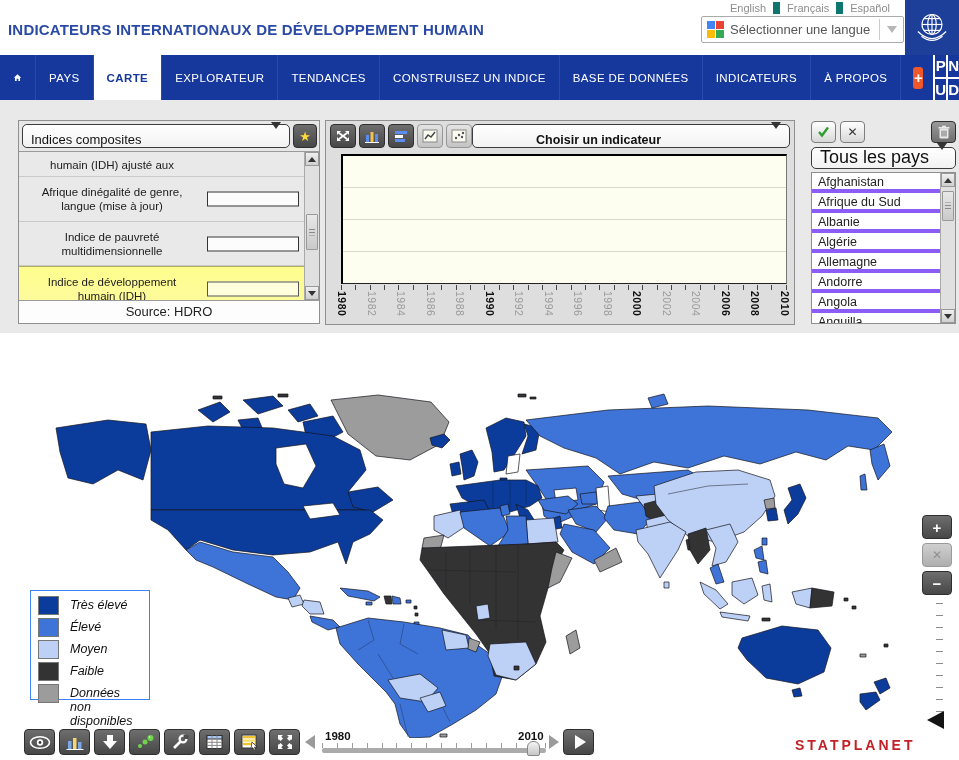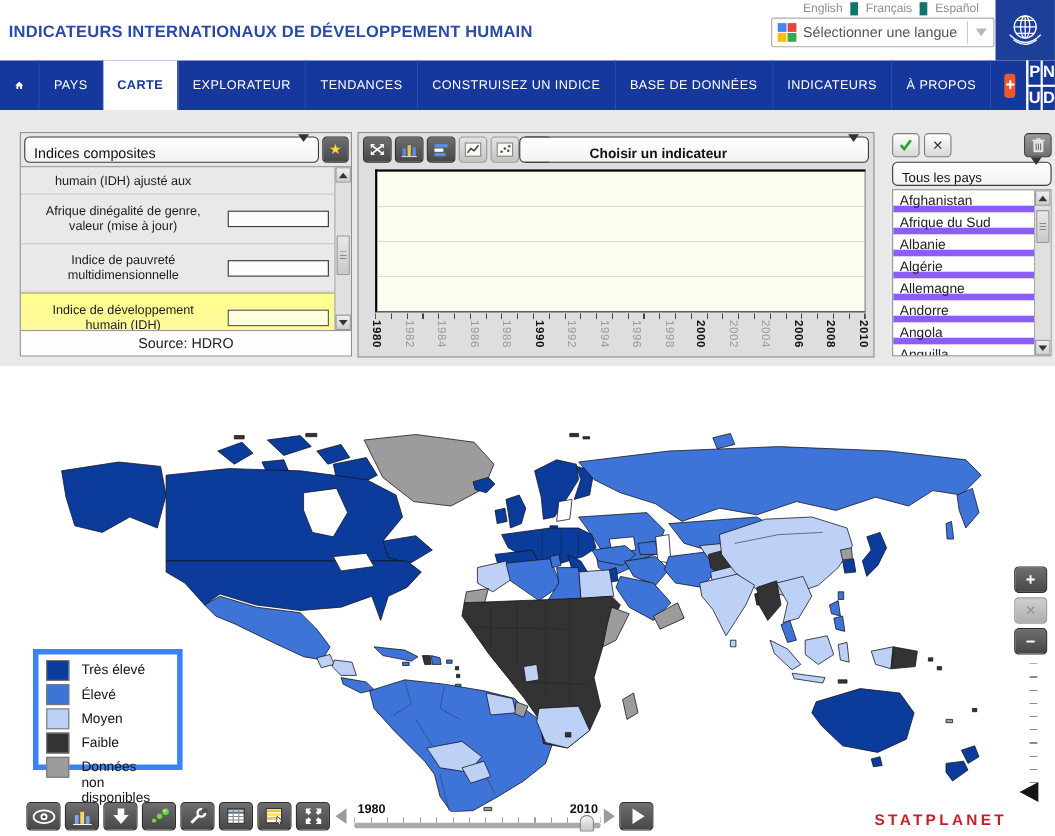--- a/index.html
+++ b/index.html
@@ -80,32 +80,32 @@
   .xlabels .yr span { position:absolute; left:-10px; top:9px; display:block; width:32px; font-size:10.5px; color:#9a9a9a; transform:rotate(90deg); letter-spacing:.5px; }
   .xlabels .yr.yb span { color:#111; font-weight:bold; }
 
   
   .rp { left:810px; top:20px; width:147px; height:205px; border:none; background:transparent; }
   .rp-btns { position:absolute; left:0; top:1px; width:147px; height:24px; }
   .chk-btn,.x-btn { position:absolute; width:25px; height:22px; background:linear-gradient(#fff,#d8d8d8); border:1px solid #7e7e7e; border-radius:4px; display:flex; align-items:center; justify-content:center; cursor:pointer; }
   .chk-btn { left:1px; } .x-btn { left:30px; font-size:12px; font-weight:bold; color:#333; }
   .trash-btn { position:absolute; right:1px; width:25px; height:22px; }
   .rp-select { position:absolute; left:1px; top:27px; width:145px; }
-  .rp-select .lbl { font-size:12px; }
+  .rp-select .lbl { font-size:18px; }
   .rp-list { position:absolute; left:1px; top:52px; width:145px; height:152px; background:#fff; border:1px solid #8f8f8f; overflow:hidden; }
   .rp-rows { position:absolute; left:0; top:0; right:15px; bottom:0; }
-  .c-row { height:20px; line-height:19px; font-size:12.5px; color:#222; padding-left:6px; border-bottom:6px solid #8b5cf6; cursor:pointer; white-space:nowrap; }
+  .c-row { height:20px; line-height:19px; font-size:12.5px; color:#222; padding-left:6px; border-bottom:4px solid #8b5cf6; cursor:pointer; white-space:nowrap; }
 
   
   .map-wrap { position:absolute; left:0; top:333px; width:959px; height:427px; background:#fff; }
   svg.worldmap { position:absolute; left:48px; top:59px; }
   .m-vh { fill:var(--c-vh,#0B3C9C); } .m-h { fill:var(--c-h,#3E74D8); } .m-m { fill:var(--c-m,#BDD0F5); }
   .m-l { fill:var(--c-l,#333333); } .m-nd { fill:var(--c-nd,#9C9C9C); } .m-w { fill:#ffffff; }
 
-  .legend { position:absolute; left:30px; top:257px; width:136px; height:110px; background:#fff; border:5px solid #3b82f6; padding:5px 0 0 7px; overflow:visible; }
+  .legend { position:absolute; left:30px; top:257px; width:120px; height:110px; background:#fff; border:1px solid #3b82f6; padding:5px 0 0 7px; overflow:visible;font-style:italic; }
   .leg-row { display:flex; margin-bottom:3px; }
   .leg-swatch { width:21px; height:19px; border:1px solid #777; flex:0 0 auto; }
   .leg-label { font-size:12.5px; color:#111; padding:2px 0 0 11px; line-height:14px; width:72px; }
 
   .map-toolbar { position:absolute; left:24px; top:396px; display:flex; gap:4px; }
   .mtb { width:31px; height:26px; border-radius:4px; }
 
   
   .step-arrow { position:absolute; width:0; height:0; border-top:7px solid transparent; border-bottom:7px solid transparent; cursor:pointer; }
   .step-l { left:305px; top:402px; border-right:10px solid #9a9a9a; }
@@ -195,21 +195,21 @@
       <div class="btn-dark star-btn">
           <span>★</span>
         </div>
     </div>
     <div class="lp-list">
       <div class="lp-rows">
         <div class="lp-row partial">
           <div class="txt"><span>humain (IDH) ajusté aux</span></div>
         </div>
         <div class="lp-row r2">
-          <div class="txt"><span>Afrique dinégalité de genre,</span><br><span>valeur (mise à jour)</span></div>
+          <div class="txt"><span>Afrique dinégalité de genre,</span><br><span>langue (mise à jour)</span></div>
           <input style="">
         </div>
         <div class="lp-row r3">
           <div class="txt"><span>Indice de pauvreté</span><br><span>multidimensionnelle</span></div>
           <input style="">
         </div>
         <div class="lp-row sel">
           <div class="txt"><span>Indice de développement</span><br><span>humain (IDH)</span></div>
           <input style="">
 

